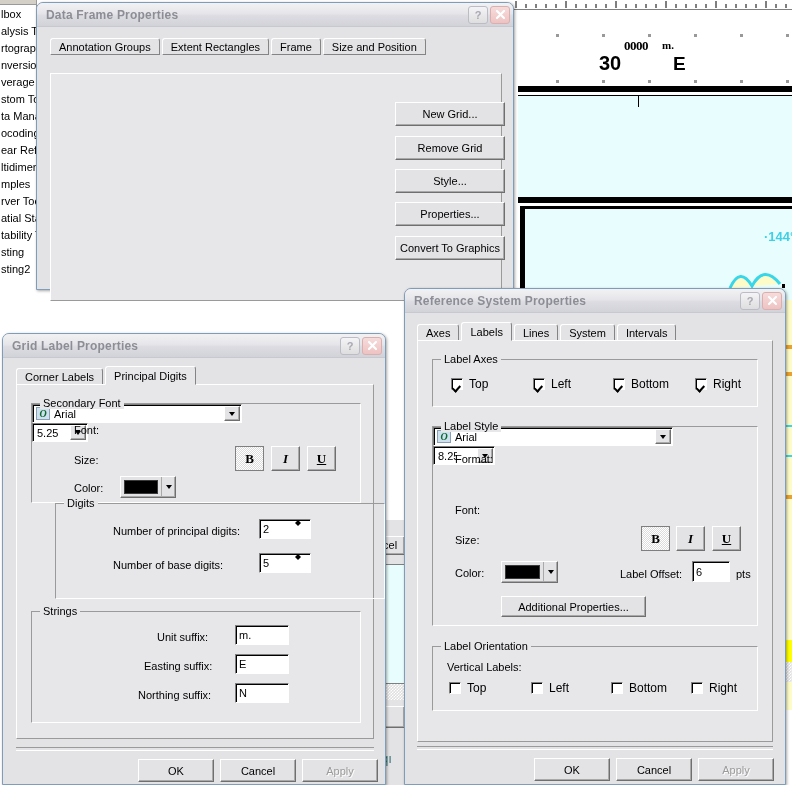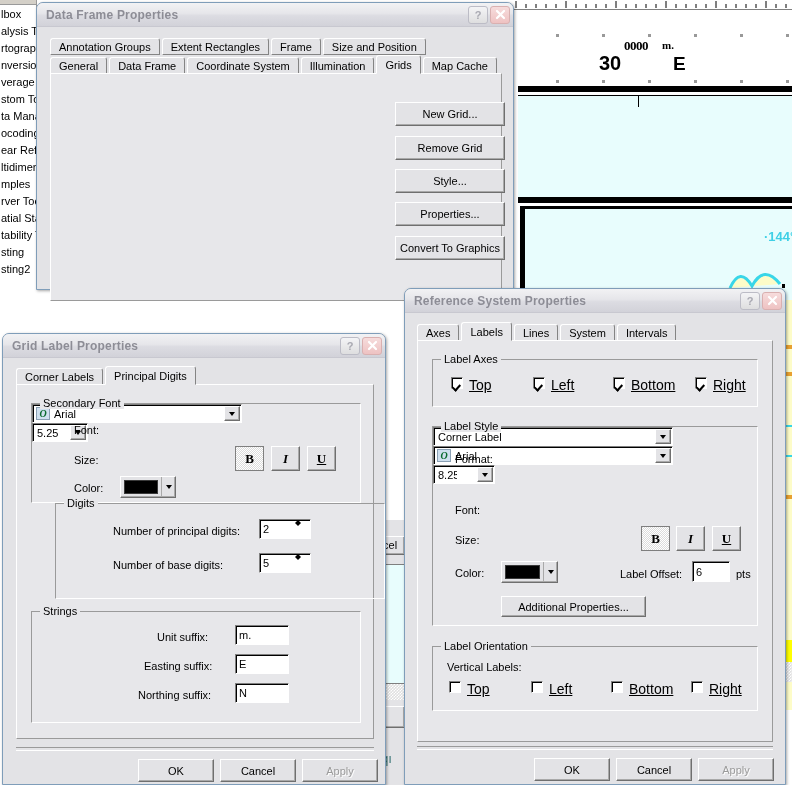--- a/index.html
+++ b/index.html
@@ -123,21 +123,21 @@
   .grp{
     position:absolute;border:1px solid #ffffff;
     border-top-color:#9a9a9a;border-left-color:#9a9a9a;
     box-sizing:border-box;
   }
   .grp>.lbl{
     position:absolute;top:-7px;left:8px;background:#e7e7ea;
     padding:0 3px;font-size:11px;
   }
   .lab{position:absolute;font-size:11px;white-space:nowrap;}
-  .chk{position:absolute;display:flex;font-size:14px;white-space:nowrap;text-decoration:underline;}
+  .chk{position:absolute;display:flex;align-items:center;font-size:12px;white-space:nowrap;}
   .chk .box{
     width:12px;height:12px;background:#fff;
     border:1px solid #7f7f7f;border-right-color:#fff;border-bottom-color:#fff;
     box-shadow:inset 1px 1px 0 #000;
     margin-right:6px;position:relative;box-sizing:border-box;flex:none;
   }
   .chk .box.on::after{
     content:"";position:absolute;left:2px;top:5px;width:3px;height:6px;
     border:solid #000;border-width:0 2px 2px 0;transform:rotate(42deg);
   }
@@ -330,28 +330,20 @@
         </svg>
     </div>
   </div>
   <div class="dlg-body">
     <div class="tabrow" id="dfp-tabs-1" style="left:13px;top:10px;">
         <div class="tab">Annotation Groups</div>
         <div class="tab">Extent Rectangles</div>
         <div class="tab">Frame</div>
         <div class="tab">Size and Position</div>
       </div>
-    <div class="tabrow" id="dfp-tabs-2" style="left:13px;top:29px;">
-        <div class="tab">General</div>
-        <div class="tab">Data Frame</div>
-        <div class="tab">Coordinate System</div>
-        <div class="tab">Illumination</div>
-        <div class="tab active">Grids</div>
-        <div class="tab">Map Cache</div>
-      </div>
     <div class="tabpane" style="left:13px;top:47px;width:452px;height:228px;">
       <div id="dfp-buttons">
           <div class="btn" style="position: absolute; left: 344px; top: 28px; width: 110px; height: 24px;">New Grid...</div>
           <div class="btn" style="position: absolute; left: 344px; top: 62px; width: 110px; height: 24px;">Remove Grid</div>
           <div class="btn" style="position: absolute; left: 344px; top: 95px; width: 110px; height: 24px;">Style...</div>
           <div class="btn" style="position: absolute; left: 344px; top: 128px; width: 110px; height: 24px;">Properties...</div>
           <div class="btn" style="position: absolute; left: 344px; top: 162px; width: 110px; height: 24px;">Convert To Graphics</div>
         </div>
     </div>
   </div>
@@ -489,26 +481,20 @@
             <div class="chk" style="left: 262px; top: 17px;">
               <span class="box on"></span>
               <span>Right</span>
             </div>
           </div>
       </div>
 
       <div class="grp" style="left:14px;top:85px;width:326px;height:200px;">
         <span class="lbl">Label Style</span>
         <div class="lab" style="left:22px;top:26px;">Format:</div>
-        <div class="combo" style="left:68px;top:22px;width:240px;height:19px;">
-          <span class="cv">Corner Label</span>
-          <span class="arrow">
-              <i></i>
-            </span>
-        </div>
         <div class="lab" style="left:22px;top:77px;">Font:</div>
         <div class="combo" style="left:68px;top:73px;width:240px;height:19px;">
           <span class="fonticon">O</span>
           <span class="cv" style="padding-left:0">Arial</span>
           <span class="arrow">
               <i></i>
             </span>
         </div>
         <div class="lab" style="left:22px;top:107px;">Size:</div>
         <div class="combo" style="left:68px;top:102px;width:62px;height:19px;gap:20px;">

